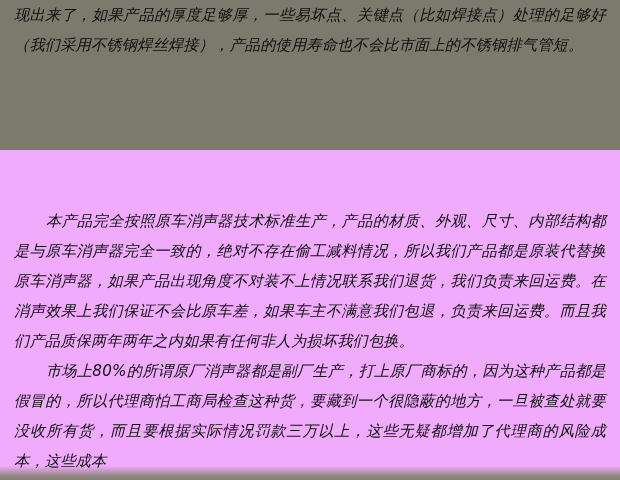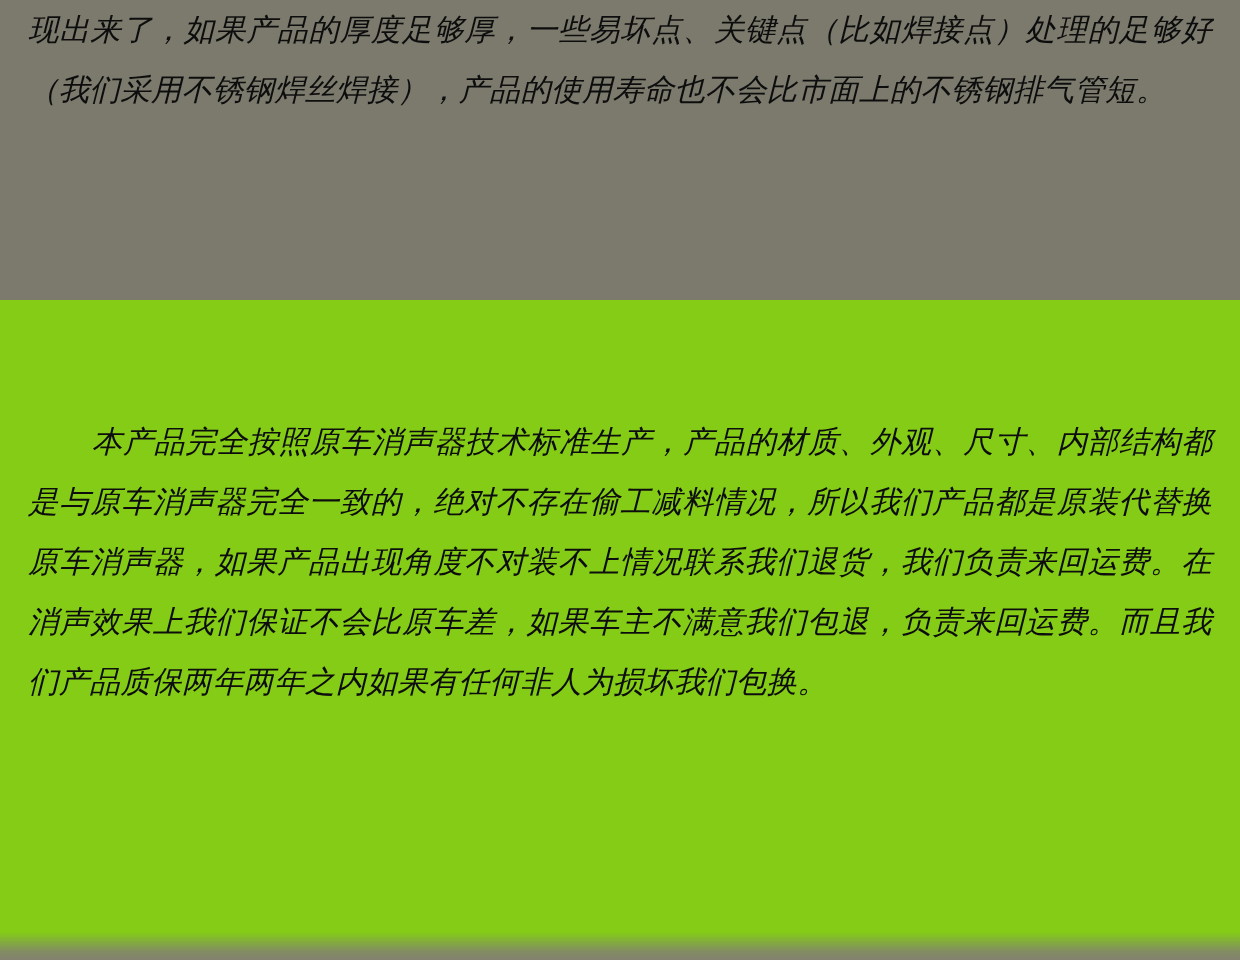--- a/index.html
+++ b/index.html
@@ -36,21 +36,21 @@
     left: 0;
     height: 150px;
     background: #7b7a6d;
     overflow: hidden;
   }
   .panel-bottom {
     position: absolute;
     top: 150px;
     left: 0;
     height: 330px;
-    background: #84cc16;
+    background: #f0abfc;
     overflow: hidden;
   }
   .panel-bottom .inner {
     padding-top: 56px;
   }
   .para {
     margin: 0;
     text-indent: 0;
   }
   .para.indent {
@@ -73,17 +73,18 @@
 
 <div class="page">
 
   <div class="panel panel-top">
     <p class="para clip-top">来了什么实际质量问题是通过这100万的质押（管）自的各类设置的部，在超级完全体现出来了，如果产品的厚度足够厚，一些易坏点、关键点（比如焊接点）处理的足够好（我们采用不锈钢焊丝焊接），产品的使用寿命也不会比市面上的不锈钢排气管短。</p>
   </div>
 
   <div class="panel panel-bottom">
     <div class="inner">
       <p class="para indent">本产品完全按照原车消声器技术标准生产，产品的材质、外观、尺寸、内部结构都是与原车消声器完全一致的，绝对不存在偷工减料情况，所以我们产品都是原装代替换原车消声器，如果产品出现角度不对装不上情况联系我们退货，我们负责来回运费。在消声效果上我们保证不会比原车差，如果车主不满意我们包退，负责来回运费。而且我们产品质保两年两年之内如果有任何非人为损坏我们包换。</p>
+      <p class="para indent">市场上80%的所谓原厂消声器都是副厂生产，打上原厂商标的，因为这种产品都是假冒的，所以代理商怕工商局检查这种货，要藏到一个很隐蔽的地方，一旦被查处就要没收所有货，而且要根据实际情况罚款三万以上，这些无疑都增加了代理商的风险成本，这些成本</p>
     </div>
     <div class="fade-bottom"></div>
   </div>
 
 </div>
 
 </body></html>

